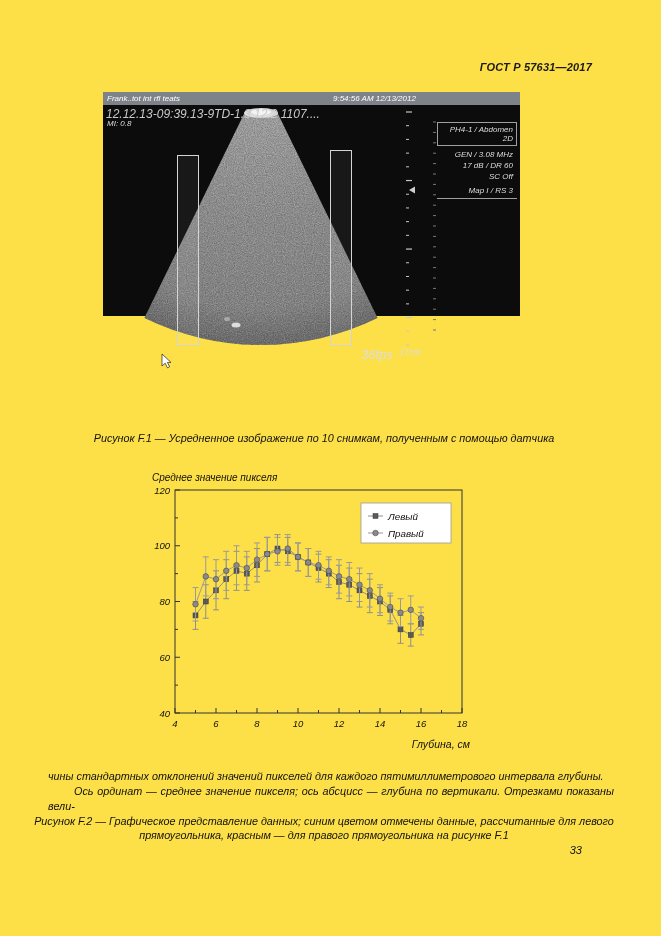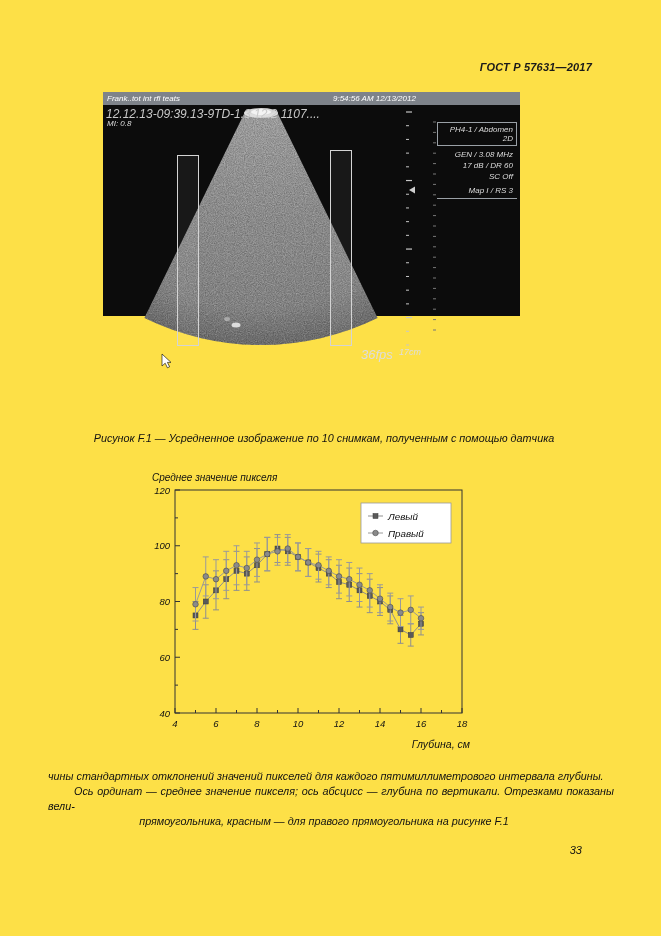--- a/index.html
+++ b/index.html
@@ -419,17 +419,18 @@
         <text x="251" y="50.5" font-size="9.8" fill="#111">Правый</text>
       </g>
     </svg>
 
   <div class="note">
       <div class="line line2">чины стандартных отклонений значений пикселей для каждого пятимиллиметрового интервала глубины.</div>
       <div class="line line1">Ось ординат — среднее значение пикселя; ось абсцисс — глубина по вертикали. Отрезками показаны вели-</div>
     </div>
 
   <div class="fig-caption" id="fig2-caption">
+      <div class="line line1">Рисунок F.2 — Графическое представление данных; синим цветом отмечены данные, рассчитанные для левого</div>
       <div class="line line2">прямоугольника, красным — для правого прямоугольника на рисунке F.1</div>
     </div>
 
   <div class="page-number">33</div>
 </div>
 
 </body></html>

